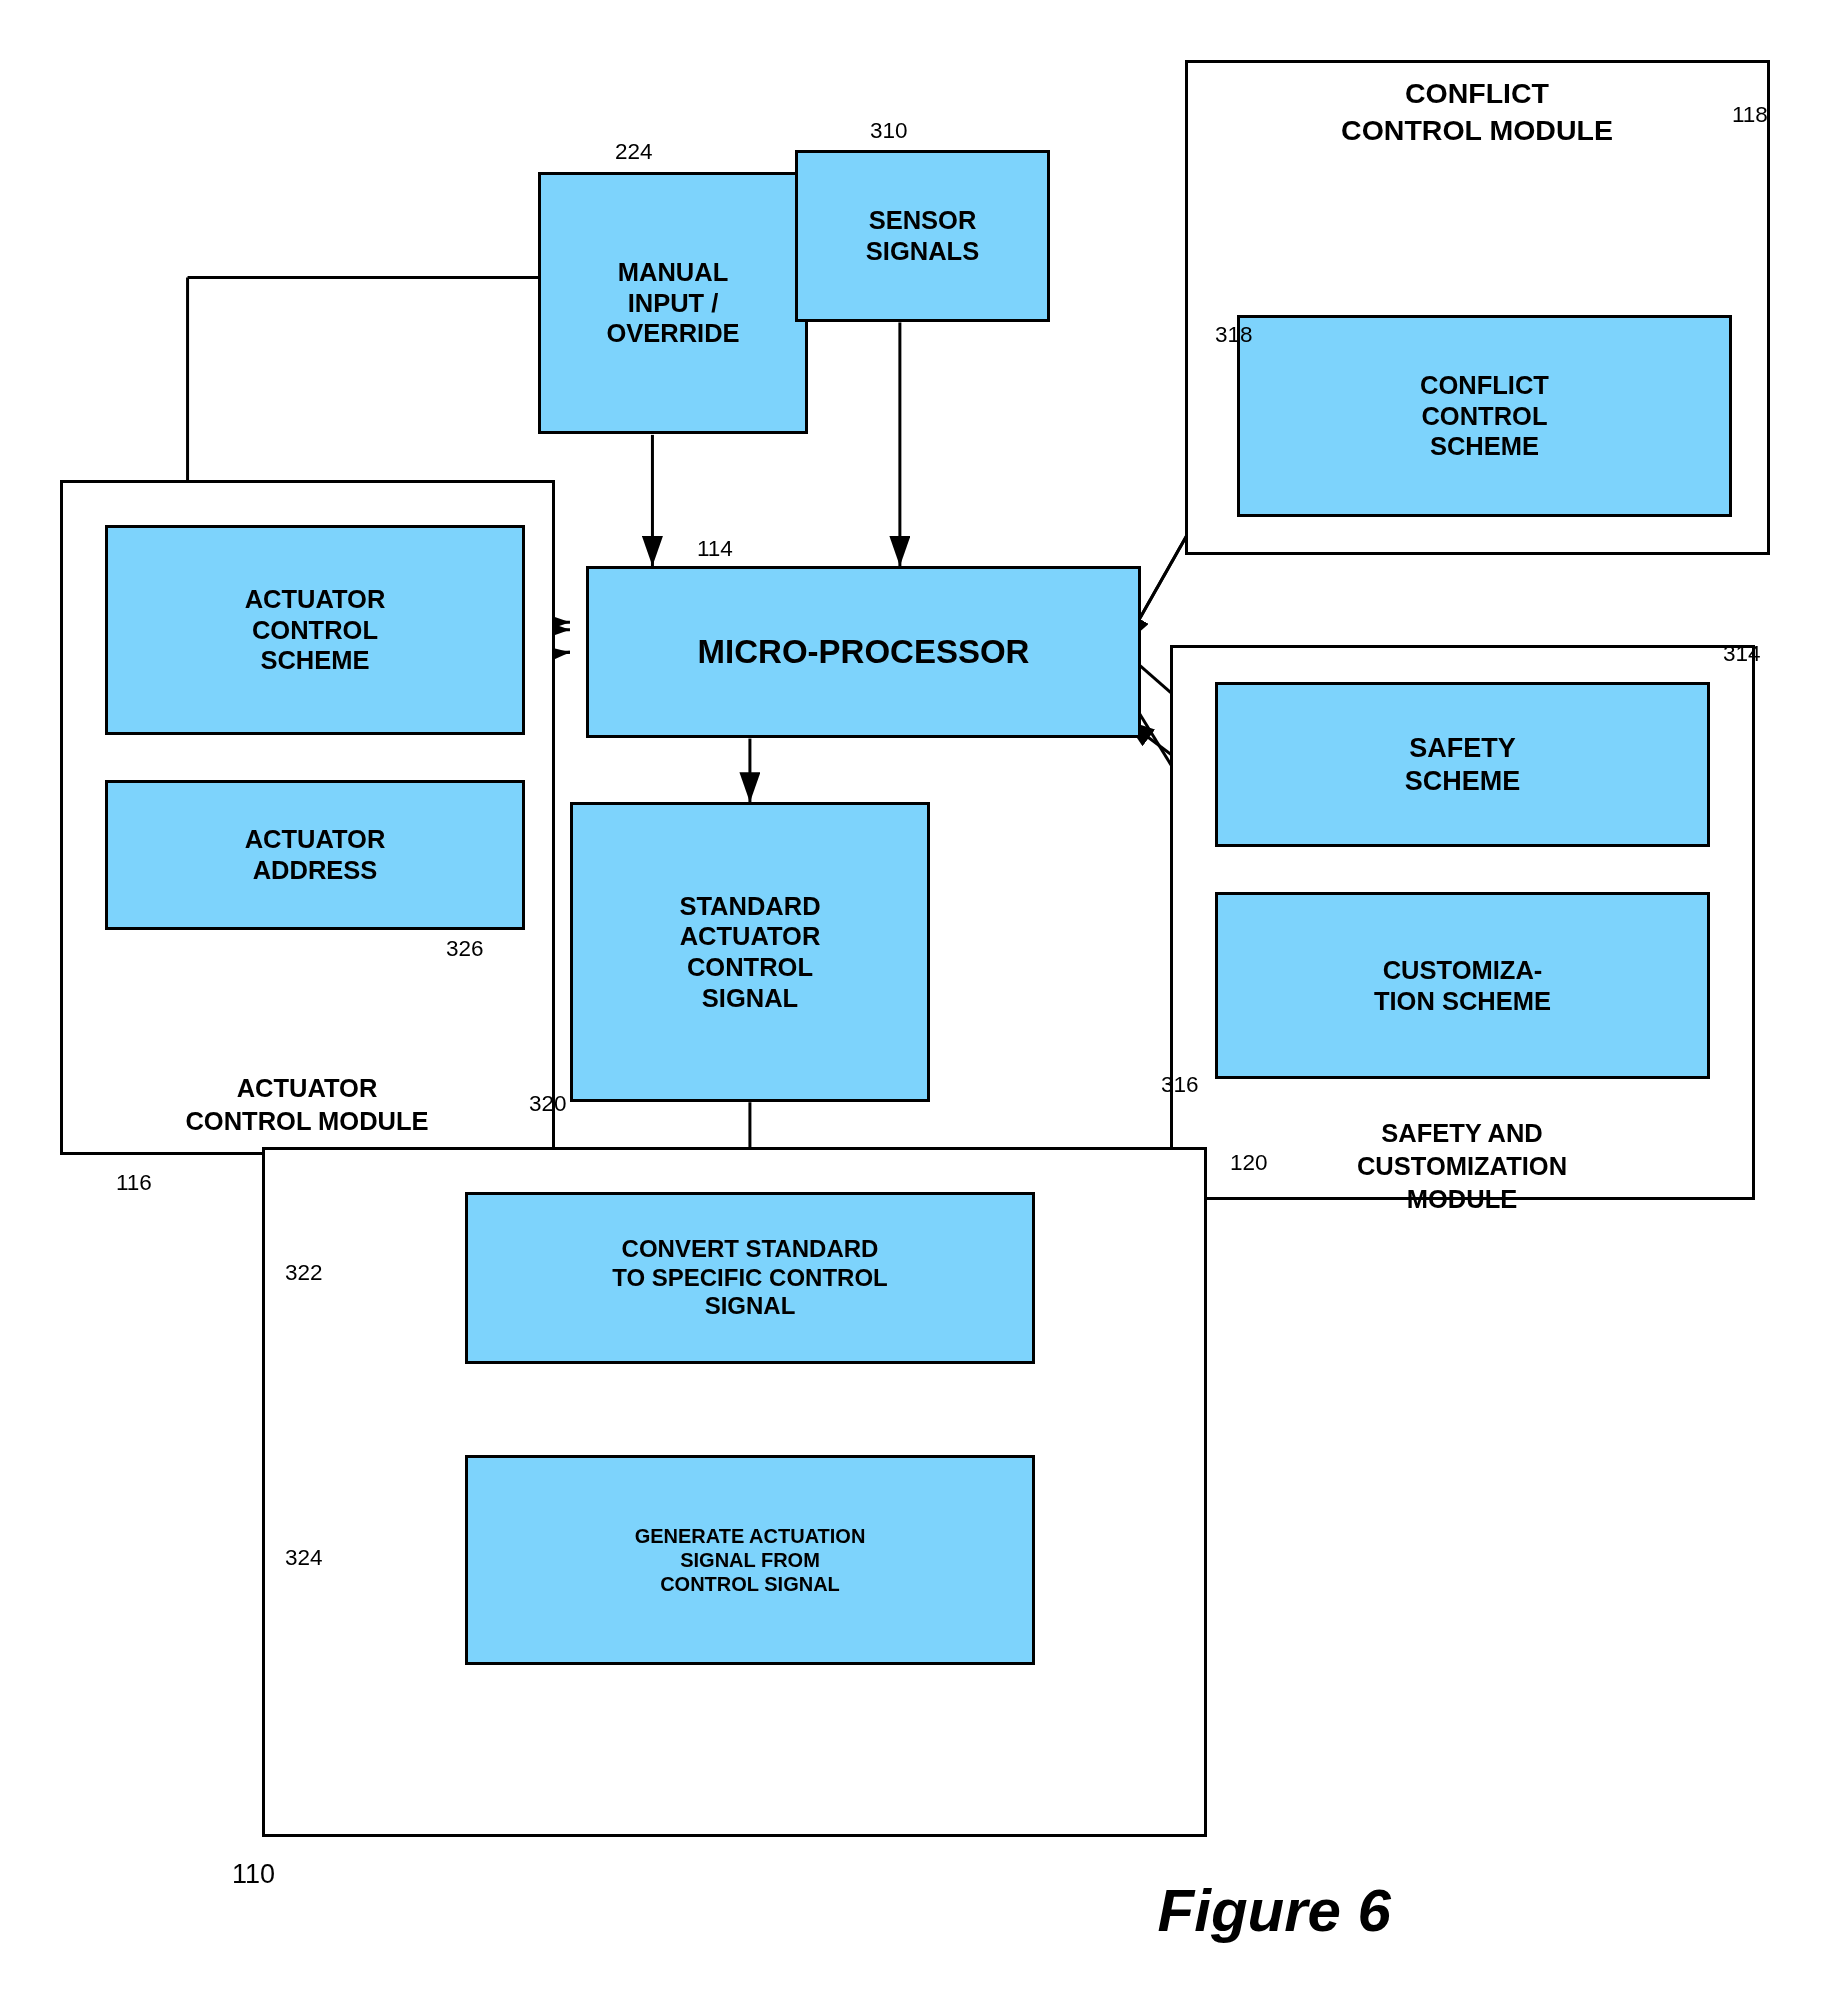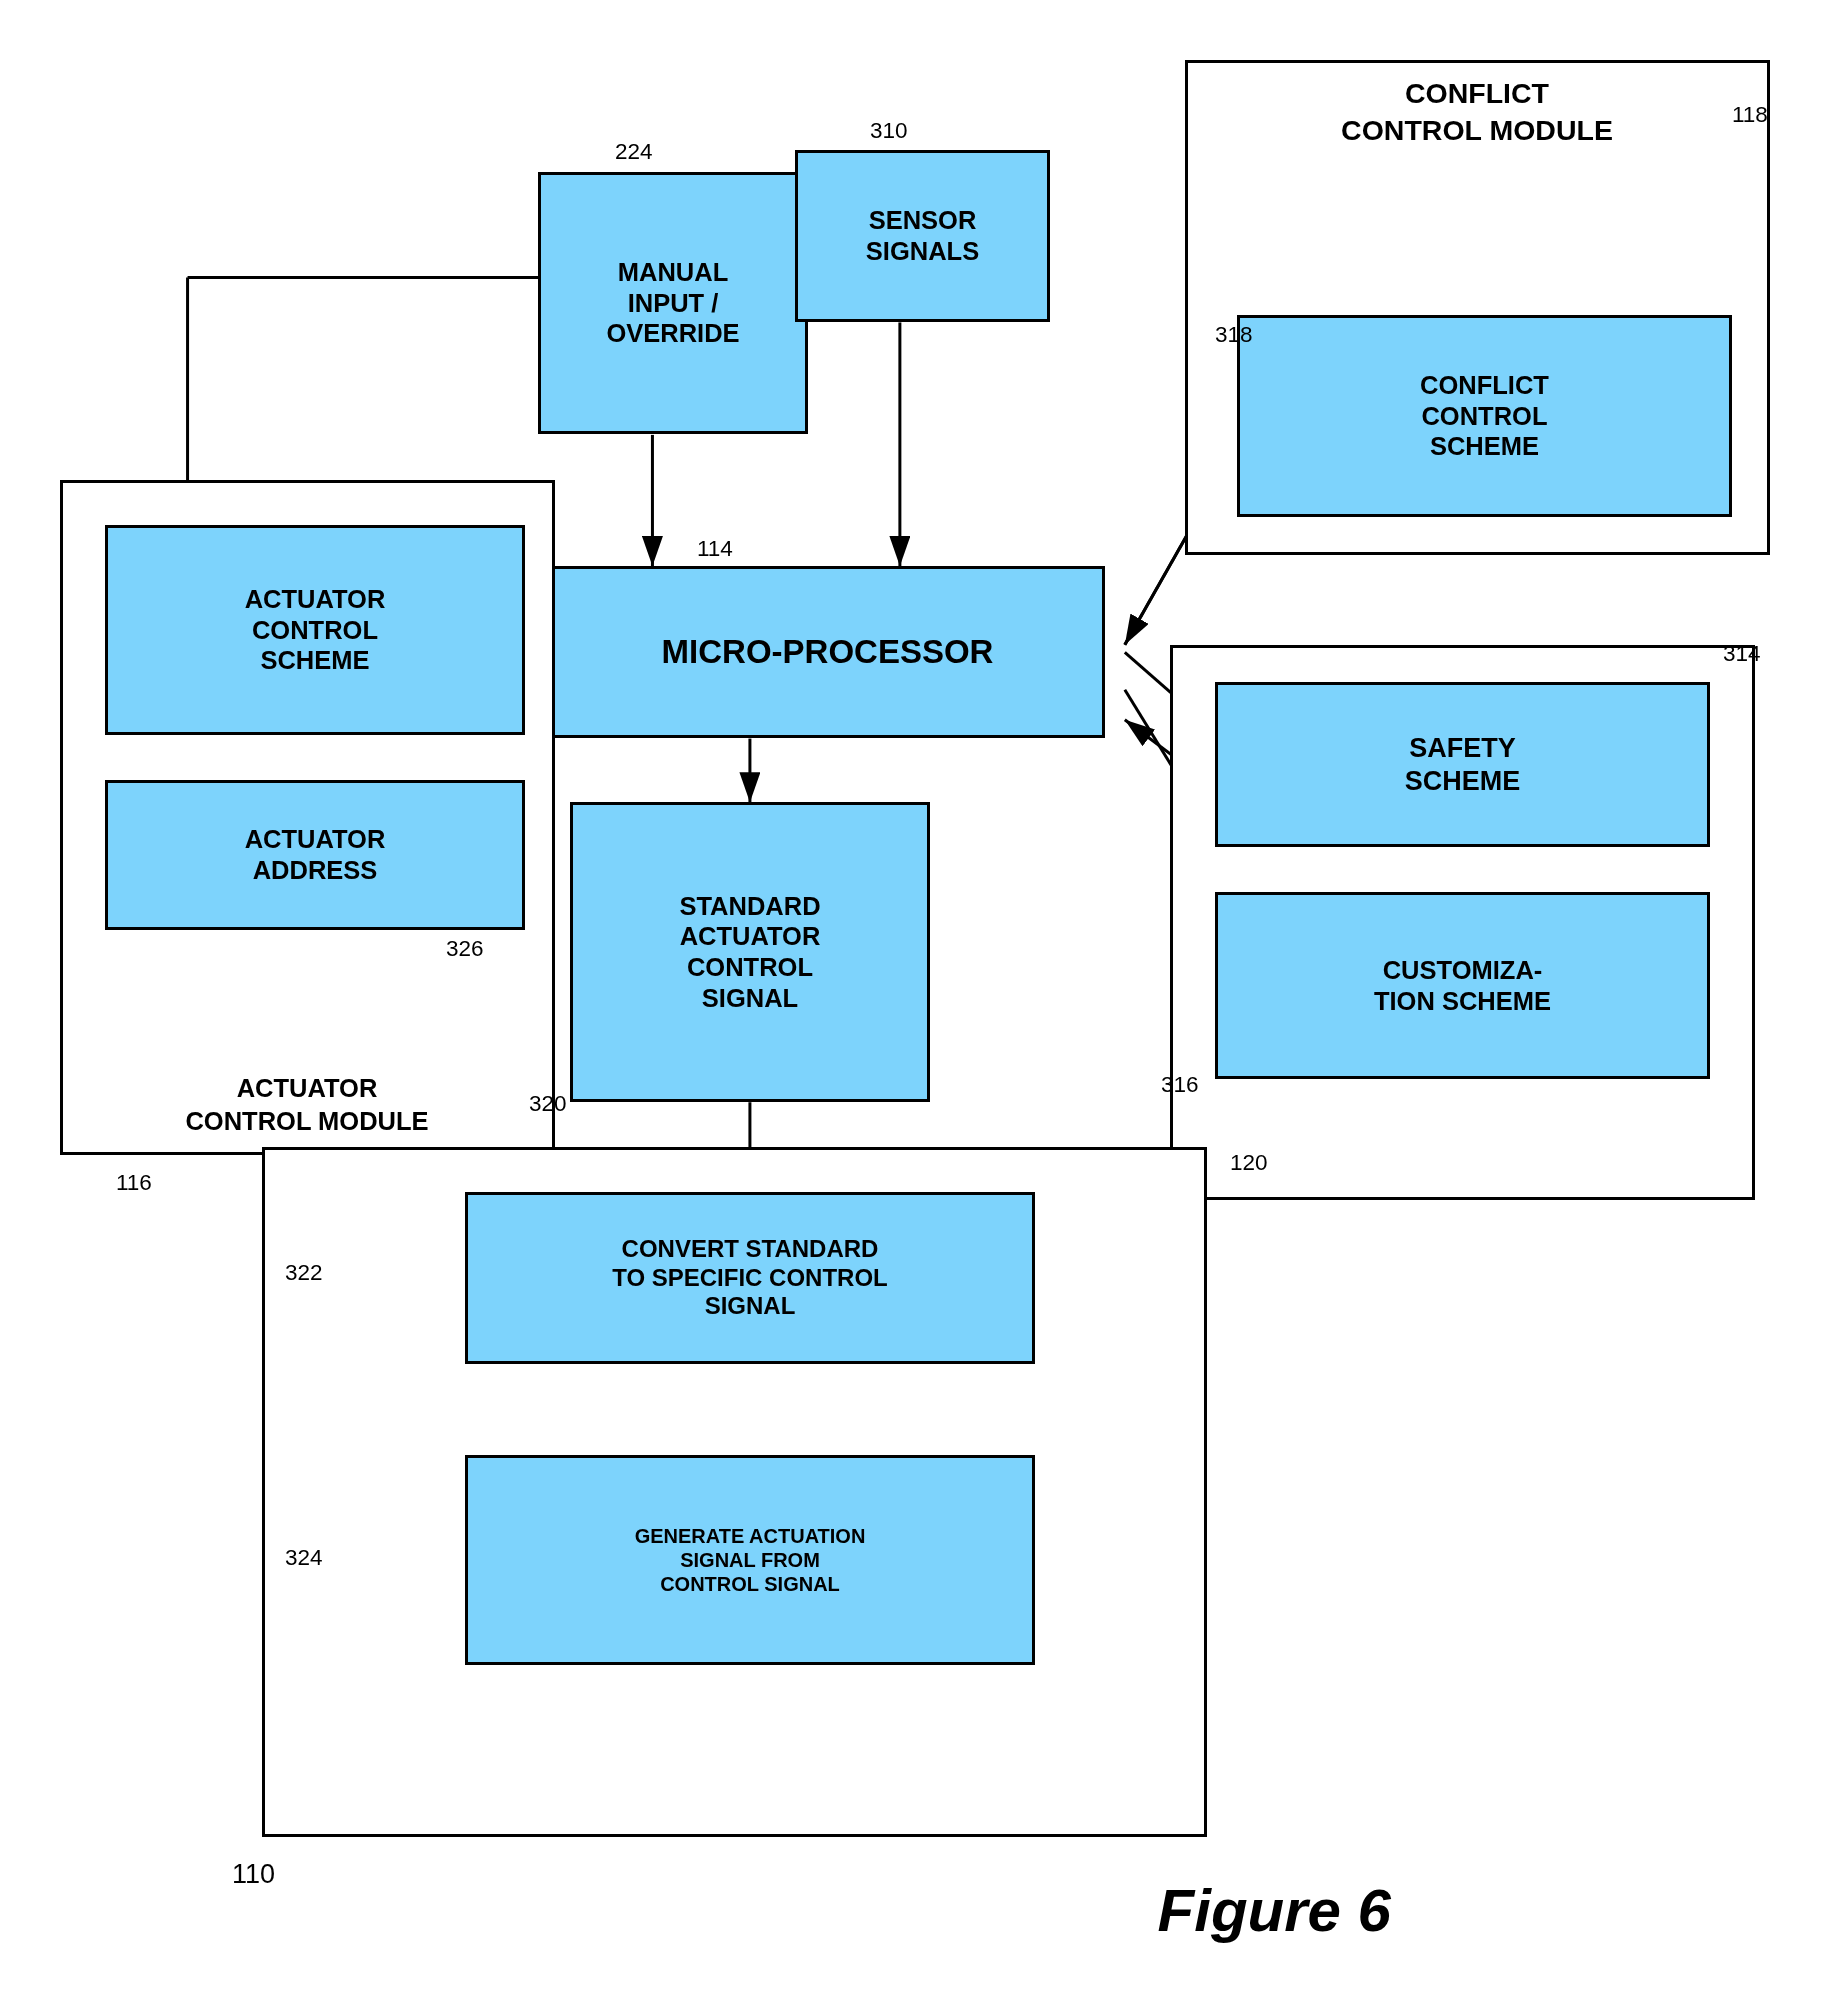--- a/index.html
+++ b/index.html
@@ -132,21 +132,21 @@
   </div>
 
   <div class="ref-num" style="left:615px; top:139px;">224</div>
 
   <div class="box" style="left:795px; top:150px; width:255px; height:172px; font-size:25.5px;">
     SENSOR<br>SIGNALS
   </div>
 
   <div class="ref-num" style="left:870px; top:118px;">310</div>
 
-  <div class="box" style="left:550px; top:566px; width:555px; height:172px; font-size:33px;">
+  <div class="box" style="left:586px; top:566px; width:555px; height:172px; font-size:33px;">
     MICRO-PROCESSOR
   </div>
 
   <div class="ref-num" style="left:697px; top:536px;">114</div>
 
   <div class="box-outer" style="left:60px; top:480px; width:495px; height:675px;">
   </div>
   <div style="position:absolute; left:67px; top:1072px; width:480px; text-align:center; font-size:25.5px; font-weight:bold; line-height:1.3;">
     ACTUATOR<br>CONTROL MODULE
   </div>
@@ -166,20 +166,23 @@
   <div class="ref-num" style="left:446px; top:936px;">326</div>
 
   <div class="box" style="left:570px; top:802px; width:360px; height:300px; font-size:25.5px;">
     STANDARD<br>ACTUATOR<br>CONTROL<br>SIGNAL
   </div>
 
   <div class="ref-num" style="left:529px; top:1091px;">320</div>
 
   <div class="box-outer" style="left:1170px; top:645px; width:585px; height:555px;">
   </div>
+  <div style="position:absolute; left:1177px; top:1117px; width:570px; text-align:center; font-size:25.5px; font-weight:bold; line-height:1.3;">
+    SAFETY AND<br>CUSTOMIZATION<br>MODULE
+  </div>
 
   <div class="ref-num" style="left:1723px; top:641px;">314</div>
 
   <div class="ref-num" style="left:1230px; top:1150px;">120</div>
 
   <div class="box" style="left:1215px; top:682px; width:495px; height:165px; font-size:27px;">
     SAFETY<br>SCHEME
   </div>
 
   <div class="box" style="left:1215px; top:892px; width:495px; height:187px; font-size:25.5px;">

